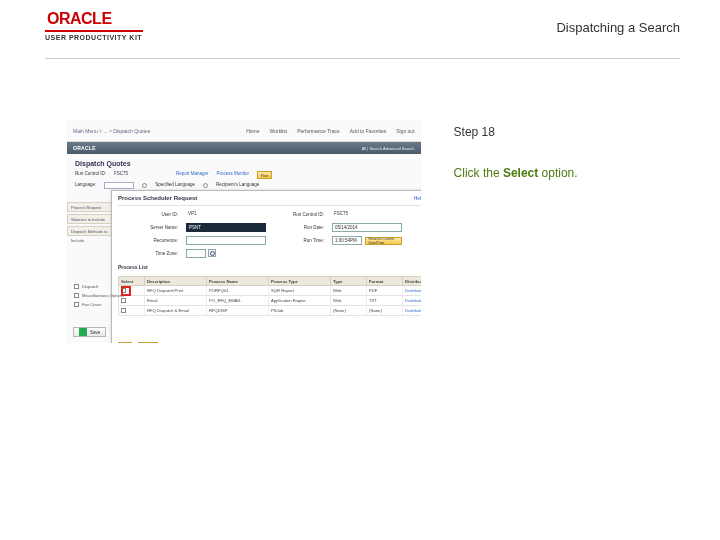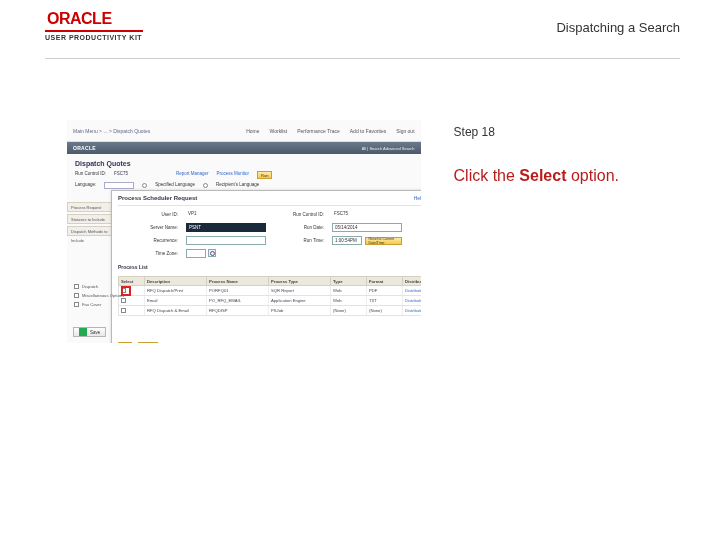--- a/index.html
+++ b/index.html
@@ -74,21 +74,21 @@
     .shot-bottom { position: absolute; left: 6px; bottom: 6px; display: flex; gap: 6px; align-items: center; }
     .bb { height: 10px; padding: 0 5px; font-size: 4.5px; background: linear-gradient(#fdfdfd,#e8e8e8); border: 1px solid #b5b5b5; color: #333; display: inline-flex; align-items: center; }
     .save-icon { width: 8px; height: 8px; background: #2a5; display: inline-block; margin-right: 3px; }
 
     
     .hl { position: absolute; left: 54px; top: 132px; width: 10px; height: 10px; border: 2px solid #d22; }
 
     
     .instr { width: 260px; padding-top: 6px; }
     .step-label { font-size: 12px; color: #333; margin-bottom: 26px; }
-    .step-text { font-size: 16px; color: #b91c1c; line-height: 1.4; }
+    .step-text { font-size: 12px; color: #4d7c0f; line-height: 1.4; }
     .step-text b { font-weight: bold; }
   </style>
 </head>
 <body>
 
 <div class="header">
   <div class="logo-block">
     <div class="oracle-logo">
       <span class="oracle-text">ORACLE</span>
     </div>

